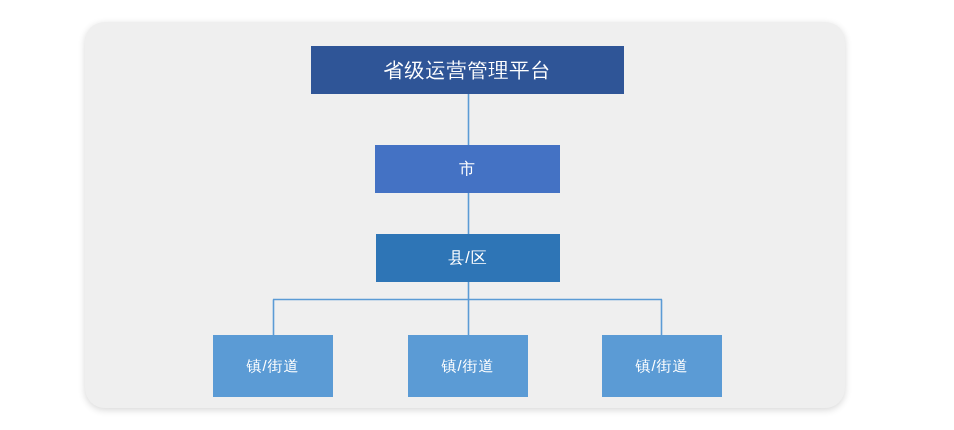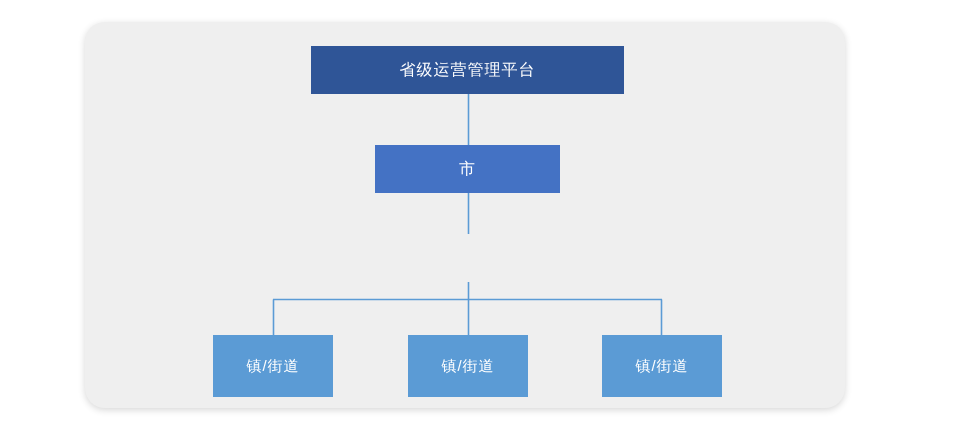--- a/index.html
+++ b/index.html
@@ -53,21 +53,21 @@
     white-space: nowrap;
     box-sizing: border-box;
   }
 
   .node-l1 {
     left: 311px;
     top: 46px;
     width: 313px;
     height: 48px;
     background: #2f5597;
-    font-size: 16px;
+    font-size: 20px;
   }
 
   .node-l2 {
     left: 375px;
     top: 145px;
     width: 185px;
     height: 48px;
     background: #4472c4;
     font-size: 16px;
   }
@@ -112,20 +112,21 @@
 
     <line x1="273.5" y1="299.5" x2="273.5" y2="335" stroke="#5b9bd5" stroke-width="1.6"></line>
     <line x1="468.5" y1="299.5" x2="468.5" y2="335" stroke="#5b9bd5" stroke-width="1.6"></line>
     <line x1="661.5" y1="299.5" x2="661.5" y2="335" stroke="#5b9bd5" stroke-width="1.6"></line>
   </svg>
 
   <div class="node node-l1">省级运营管理平台</div>
 
   <div class="node node-l2">市</div>
 
+  <div class="node node-l3">县/区</div>
 
   <div class="node node-l4 node-l4-a">镇/街道</div>
 
   <div class="node node-l4 node-l4-b">镇/街道</div>
 
   <div class="node node-l4 node-l4-c">镇/街道</div>
 
 </div>
 
 </body></html>

